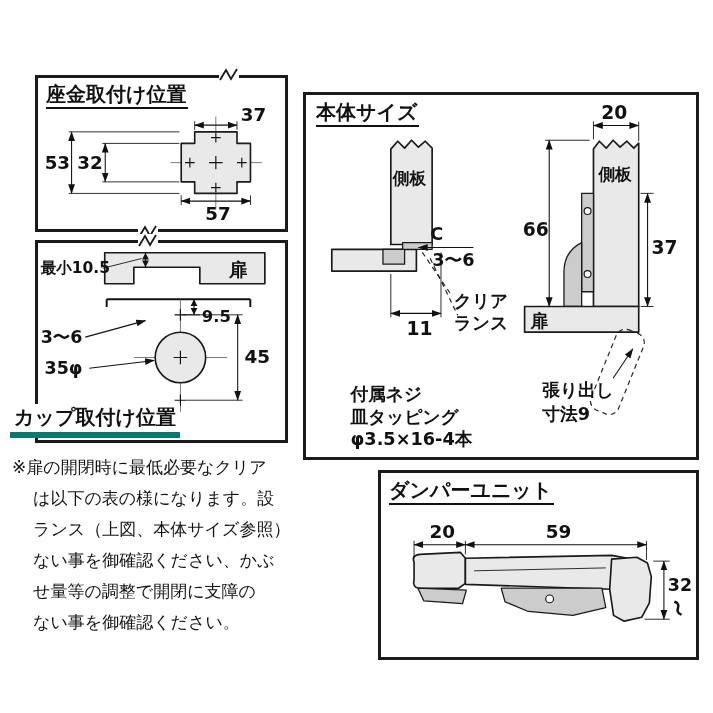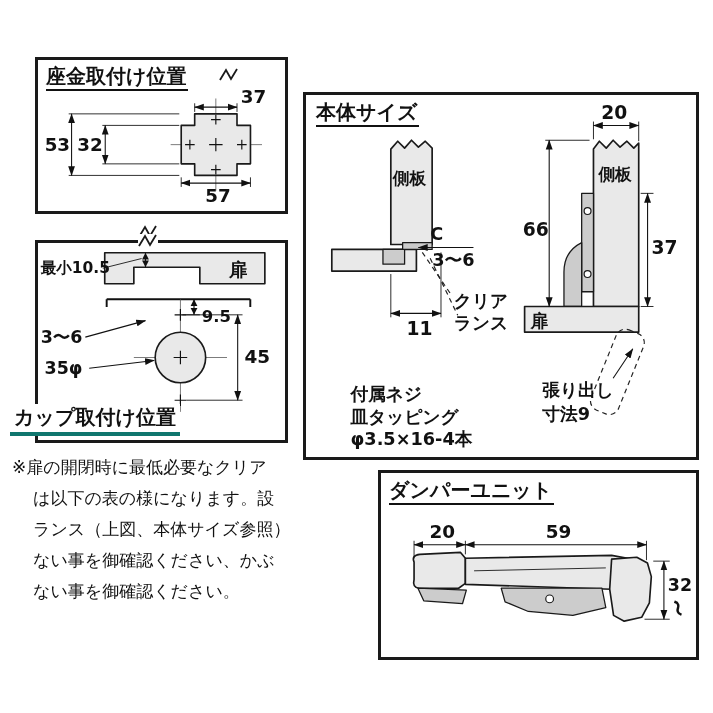--- a/index.html
+++ b/index.html
@@ -1,31 +1,31 @@
 <!DOCTYPE html>
 <html><head>
 <meta charset="utf-8">
 <style>
   *{margin:0;padding:0;box-sizing:border-box}
   html,body{width:713px;height:713px}
   body{background:#fff;font-family:"DejaVu Sans","Liberation Sans",sans-serif;position:relative;overflow:hidden;color:#111}
   .page{position:absolute;inset:0;background:#fff}
   .panel{position:absolute;border:3px solid #1a1a1a;background:#fff}
-  #plate-panel{left:35px;top:57px;width:253px;height:157px}
+  #plate-panel{left:35px;top:75px;width:253px;height:157px}
   #cup-panel{left:35px;top:240px;width:253px;height:203px}
   #body-panel{left:303px;top:92px;width:396px;height:368px}
   #damper-panel{left:378px;top:470px;width:321px;height:190px}
   .panel .draw{position:absolute;left:0;top:0;width:100%;height:100%}
   .panel-title{position:absolute;z-index:3;font-weight:bold;font-size:20px;color:#111;
     border-bottom:2px solid #111;padding:0 2px 1px 0;line-height:1.15;background:#fff;white-space:nowrap}
   #plate-panel .panel-title{left:8px;top:5px}
   #body-panel .panel-title{left:10px;top:6px}
   #damper-panel .panel-title{left:8px;top:6px}
   .overlay-title{position:absolute;left:10px;top:404px;z-index:4;font-weight:bold;font-size:20px;color:#111;
-    border-bottom:4px solid #0f766e;background:#fff;padding:0 4px 1px 4px;white-space:nowrap}
+    border-bottom:6px solid #0f766e;background:#fff;padding:0 4px 1px 4px;white-space:nowrap}
   .note{position:absolute;left:12px;top:452px;width:362px;font-size:17px;line-height:31px;font-weight:500;color:#111}
   .note-line.indent{padding-left:21px}
   .break-mark{position:absolute;z-index:5;background:#fff;width:20px;height:14px;
     display:flex;align-items:center;justify-content:center}
   svg text.lbl{font-family:"DejaVu Sans","Liberation Sans",sans-serif;fill:#111;font-weight:600}
   svg .part{fill:#e9e9e9;stroke:#1a1a1a;stroke-width:1.7;stroke-linejoin:round}
   svg .part2{fill:#cccccc;stroke:#1a1a1a;stroke-width:1.3;stroke-linejoin:round}
   svg .screw{fill:#fff;stroke:#1a1a1a;stroke-width:1.2}
   svg .dim{stroke:#111;stroke-width:1.1;fill:none}
   svg .ext{stroke:#111;stroke-width:0.9;fill:none}
@@ -237,20 +237,21 @@
     </svg>
   </section>
 
   <div class="overlay-title">カップ取付け位置</div>
 
   <div class="note">
     <div class="note-line">※扉の開閉時に最低必要なクリア</div>
     <div class="note-line indent">は以下の表の様になります。設</div>
     <div class="note-line indent">ランス（上図、本体サイズ参照）</div>
     <div class="note-line indent">ない事を御確認ください、かぶ</div>
+    <div class="note-line indent">せ量等の調整で開閉に支障の</div>
     <div class="note-line indent">ない事を御確認ください。</div>
   </div>
 
   <span class="break-mark" style="left:219px;top:68px">
     <svg width="20" height="14" viewBox="0 0 20 14">
       <path d="M1,12 L7,2 L12,11 L18,1" fill="none" stroke="#1a1a1a" stroke-width="1.8"></path>
     </svg>
   </span>
   <span class="break-mark" style="left:138px;top:225px">
     <svg width="20" height="14" viewBox="0 0 20 14">

